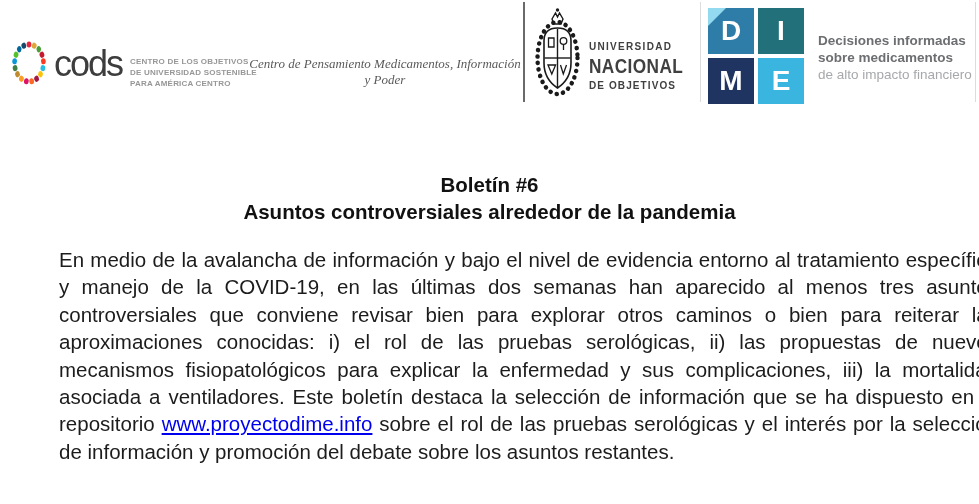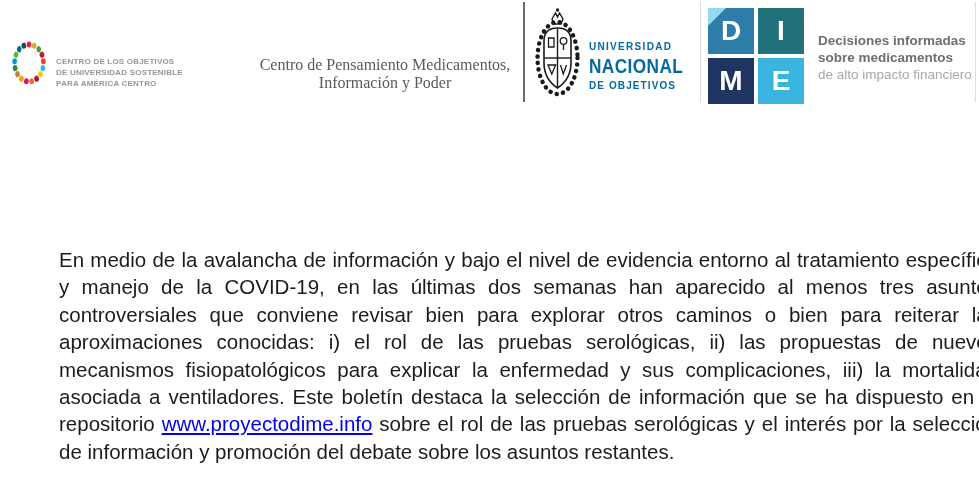--- a/index.html
+++ b/index.html
@@ -20,27 +20,27 @@
     font-size:36px;letter-spacing:-2px;color:#3d3d3d;line-height:1;
     margin-left:6px;margin-top:2px;
   }
   .cods-tagline{
     margin-left:8px;margin-top:20px;font-size:8px;line-height:11px;
     color:#979797;font-weight:600;letter-spacing:.2px;
   }
 
   .center-text{
     position:absolute;left:248px;top:56px;width:274px;text-align:center;
-    font-family:"Liberation Serif",serif;
-    font-size:16px;color:#5a5a5a;
+    font-family:"Liberation Serif",serif;font-style:italic;
+    font-size:13px;color:#5a5a5a;
   }
 
   .unal{position:absolute;left:531px;top:6px;display:flex;align-items:center;}
   .unal-crest{display:block;}
-  .unal-text{margin-left:5px;margin-top:22px;color:#0369a1;}
+  .unal-text{margin-left:5px;margin-top:22px;color:#404040;}
   .unal-l1{font-size:10px;font-weight:bold;letter-spacing:1.3px;}
   .unal-l2{font-size:21px;font-weight:bold;letter-spacing:.5px;transform:scaleX(.82);transform-origin:left;margin-top:2px;}
   .unal-l3{font-size:10px;font-weight:bold;letter-spacing:1.1px;margin-top:2px;}
 
   .dime{position:absolute;left:708px;top:8px;display:flex;}
   .dime-grid{
     display:grid;grid-template-columns:46px 46px;grid-template-rows:46px 46px;
     gap:4px;
   }
   .dime-sq{
@@ -92,20 +92,21 @@
           <circle cx="20" cy="6.5" r="3.2" fill="#DD1367" transform="rotate(190.58823529411765 20 26)"></circle>
           <circle cx="20" cy="6.5" r="3.2" fill="#FD9D24" transform="rotate(211.76470588235293 20 26)"></circle>
           <circle cx="20" cy="6.5" r="3.2" fill="#BF8B2E" transform="rotate(232.94117647058823 20 26)"></circle>
           <circle cx="20" cy="6.5" r="3.2" fill="#3F7E44" transform="rotate(254.11764705882354 20 26)"></circle>
           <circle cx="20" cy="6.5" r="3.2" fill="#0A97D9" transform="rotate(275.29411764705884 20 26)"></circle>
           <circle cx="20" cy="6.5" r="3.2" fill="#56C02B" transform="rotate(296.47058823529414 20 26)"></circle>
           <circle cx="20" cy="6.5" r="3.2" fill="#00689D" transform="rotate(317.6470588235294 20 26)"></circle>
           <circle cx="20" cy="6.5" r="3.2" fill="#19486A" transform="rotate(338.8235294117647 20 26)"></circle>
         </g>
     </svg>
+    <div class="cods-word">cods</div>
     <div class="cods-tagline">
       <div>CENTRO DE LOS OBJETIVOS</div>
       <div>DE UNIVERSIDAD SOSTENIBLE</div>
       <div>PARA AMÉRICA CENTRO</div>
     </div>
   </div>
 
   <div class="center-text">Centro de Pensamiento Medicamentos, Información y Poder</div>
 
   <div class="unal">
@@ -145,16 +146,20 @@
         <span>E</span>
       </div>
     </div>
     <div class="dime-tagline">
       <div class="dime-t-bold">Decisiones informadas</div>
       <div class="dime-t-bold">sobre medicamentos</div>
       <div class="dime-t-light">de alto impacto financiero</div>
     </div>
   </div>
 
+  <div class="doc-title">
+    <div>Boletín #6</div>
+    <div>Asuntos controversiales alrededor de la pandemia</div>
+  </div>
 
   <div class="doc-body"><span>En medio de la avalancha de información y bajo el nivel de evidencia entorno al tratamiento específico y manejo de la COVID-19, en las últimas dos semanas han aparecido al menos tres asuntos controversiales que conviene revisar bien para explorar otros caminos o bien para reiterar las aproximaciones conocidas: i) el rol de las pruebas serológicas, ii) las propuestas de nuevos mecanismos fisiopatológicos para explicar la enfermedad y sus complicaciones, iii) la mortalidad asociada a ventiladores. Este boletín destaca la selección de información que se ha dispuesto en el repositorio </span><a>www.proyectodime.info</a><span> sobre el rol de las pruebas serológicas y el interés por la selección de información y promoción del debate sobre los asuntos restantes.</span></div>
 
 </div>
 
 </body></html>

